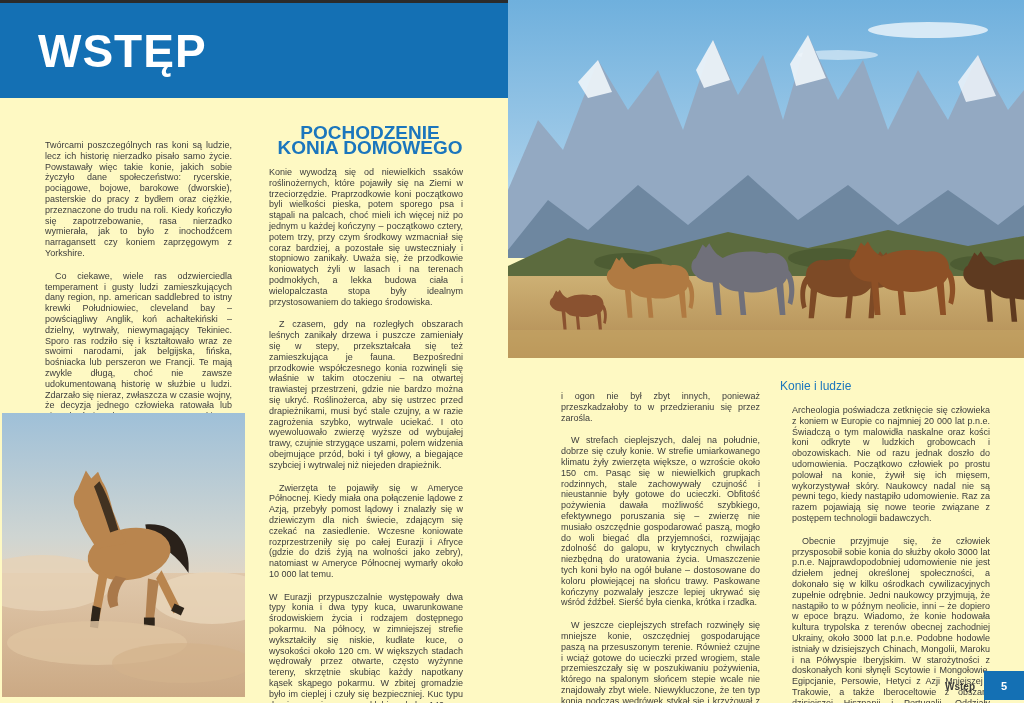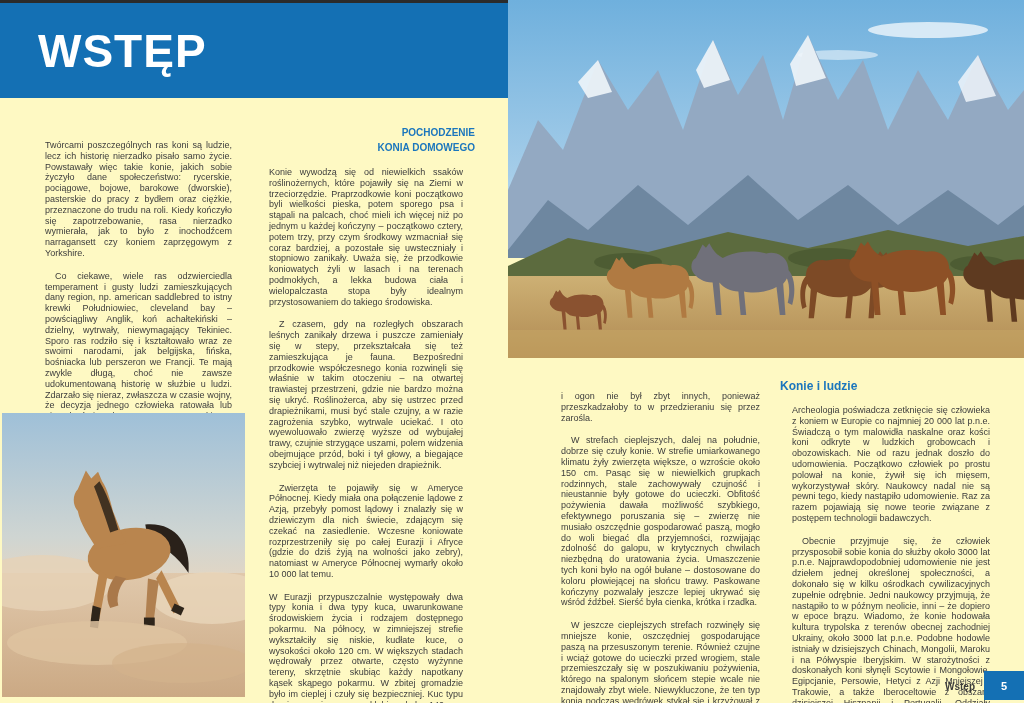--- a/index.html
+++ b/index.html
@@ -15,22 +15,22 @@
   .photo-bottom{left:2px;top:413px;width:243px;height:284px;}
   .photo svg{display:block;width:100%;height:100%;}
 
   .col{position:absolute;font-size:9px;line-height:10.8px;color:#3c3c3c;text-align:justify;}
   .col p{margin:12px;}
   .col p.ind{text-indent:10px;}
   #col1{left:33px;top:128px;width:211px;}
   #col2{left:257px;top:125px;width:218px;}
   #col3{left:549px;top:379px;width:223px;}
   #col4{left:780px;top:379px;width:222px;}
-  .h-main{color:#1b76bd;font-size:10px;line-height:15px;font-weight:bold;margin:0 0 6px 8px;text-align:right;}
-  .h-sub{color:#1b76bd;font-size:12px;line-height:14px;font-weight:bold;margin:10px 0 4px 0;text-align:left;}
+  .h-main{color:#1b76bd;font-size:19px;line-height:15px;font-weight:bold;margin:0 0 6px 8px;text-align:center;}
+  .h-sub{color:#1b76bd;font-size:12px;line-height:14px;font-weight:normal;margin:10px 0 4px 0;text-align:left;}
 
   .footer-label{position:absolute;right:49px;top:681px;font-size:10px;font-weight:bold;color:#3a3a3a;}
   .page-num{position:absolute;left:984px;top:671px;width:40px;height:29px;background:#1470b4;
             color:#ffffff;display:flex;align-items:center;justify-content:center;
             font-size:11px;font-weight:bold;}
 </style>
 </head>
 <body>
 
 <div class="page">

